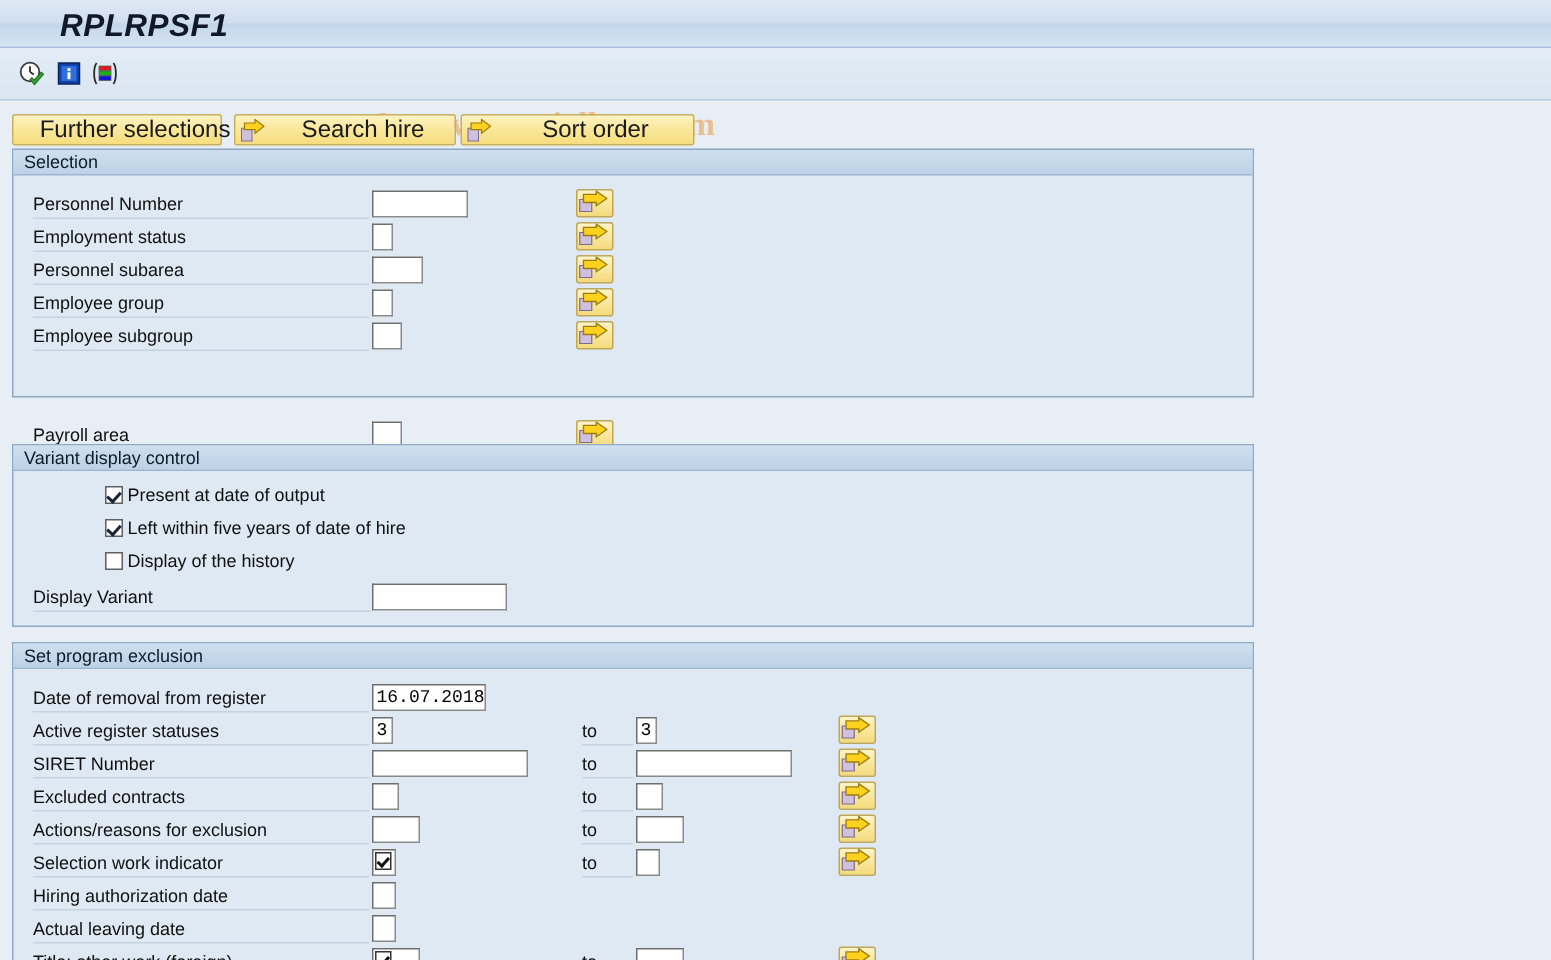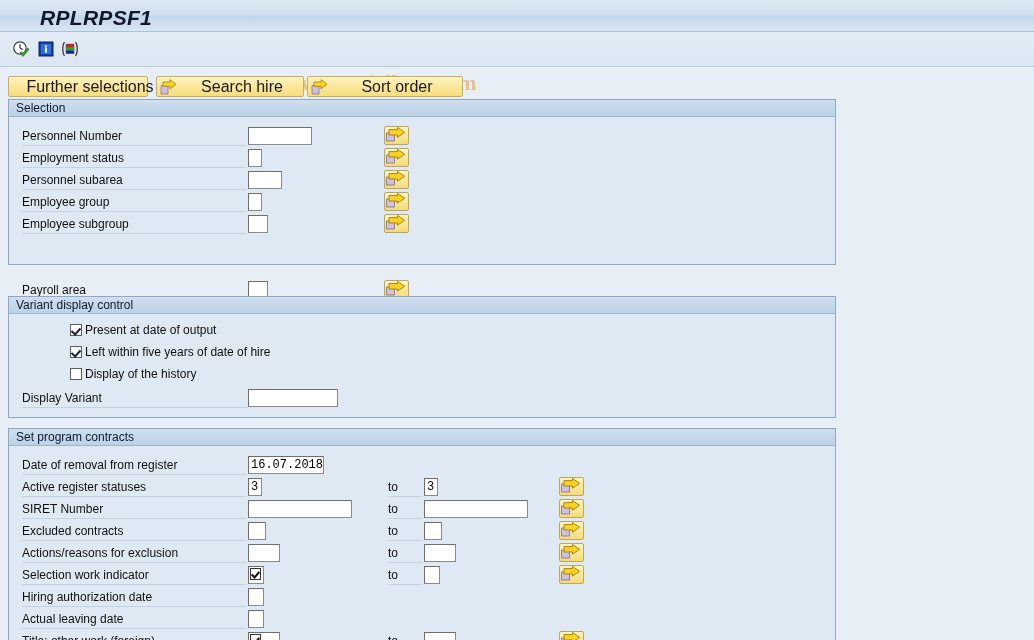--- a/index.html
+++ b/index.html
@@ -287,21 +287,21 @@
         </div>
         <div class="row" style="top: 74px;">
           <div class="lbl">Display Variant</div>
           <div class="lbl-rule" style="top: 19px; width: 225px;"></div>
           <div class="inp" style="left: 239px; top: 1px; width: 90px;"></div>
         </div>
       </div>
   </div>
 
   <div class="panel" id="panel-spp" style="top:428px; height:214px;">
-    <div class="panel-head">Set program contracts</div>
+    <div class="panel-head">Set program exclusion</div>
     <div class="panel-body" id="spp-body" style="height:195px;">
         <div class="row" style="top: 9px;">
           <div class="lbl">Date of removal from register</div>
           <div class="lbl-rule" style="top: 19px; width: 224px;"></div>
           <div class="inp" style="left: 239px; top: 1px; width: 76px;"><span class="inp-val">16.07.2018</span></div>
         </div>
         <div class="row" style="top: 31px;">
           <div class="lbl">Active register statuses</div>
           <div class="lbl-rule" style="top: 19px; width: 224px;"></div>
           <div class="inp" style="left: 239px; top: 1px; width: 14px;"><span class="inp-val">3</span></div>

